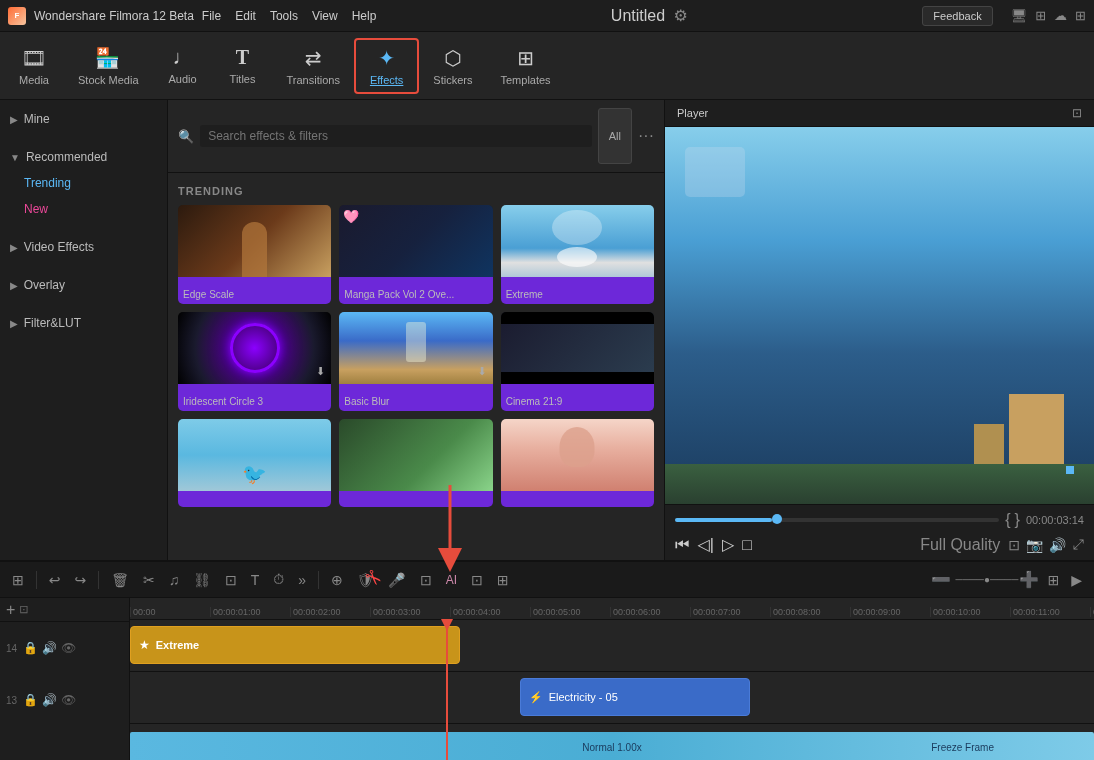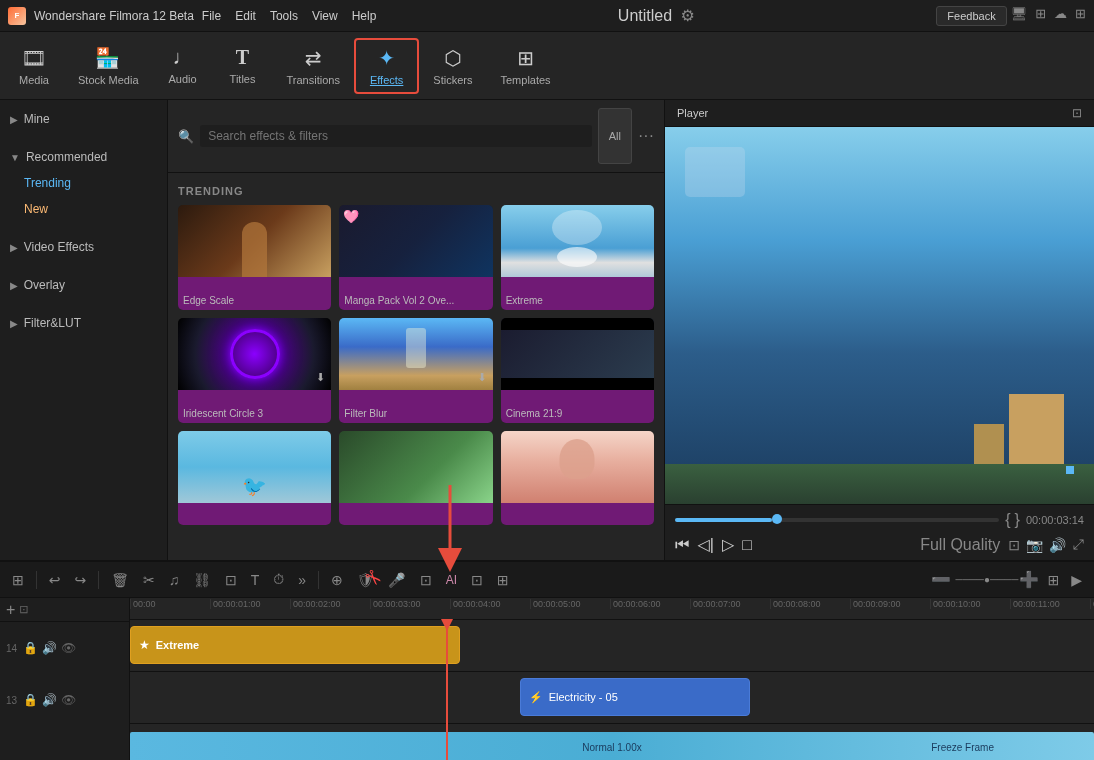--- a/index.html
+++ b/index.html
@@ -5,21 +5,21 @@
     * { box-sizing: border-box; margin: 0; padding: 0; }
     body { background: #1a1a1a; color: #ccc; font-family: 'Segoe UI', Arial, sans-serif; font-size: 12px; width: 1094px; height: 760px; overflow: hidden; }
 
     
     #titlebar { display: flex; align-items: center; justify-content: space-between; background: #1e1e1e; height: 32px; padding: 0 8px; border-bottom: 1px solid #111; }
     #titlebar-left { display: flex; align-items: center; gap: 8px; }
     #titlebar-logo { width: 18px; height: 18px; background: linear-gradient(135deg, #ff6b35, #f7c59f); border-radius: 3px; display: flex; align-items: center; justify-content: center; font-size: 8px; color: white; font-weight: bold; }
     #titlebar-appname { font-size: 12px; color: #ccc; }
     #titlebar-menus { display: flex; gap: 14px; }
     #titlebar-menus span { font-size: 12px; color: #ccc; cursor: pointer; }
-    #titlebar-right { display: flex; align-items: flex-start; gap: 4px; }
+    #titlebar-right { display: flex; align-items: center; gap: 18px; }
     #feedback-btn { background: #2a2a2a; border: 1px solid #444; color: #ccc; padding: 3px 10px; border-radius: 3px; cursor: pointer; font-size: 11px; }
     #titlebar-icons { display: flex; gap: 8px; }
     #titlebar-icons span { color: #888; cursor: pointer; font-size: 13px; }
     #app-title { color: #ccc; font-size: 16px; }
 
     
     #main-toolbar { display: flex; align-items: center; background: #252525; height: 68px; border-bottom: 1px solid #111; padding: 0 4px; }
     .toolbar-item { display: flex; flex-direction: column; align-items: center; justify-content: center; padding: 6px 14px; cursor: pointer; border-radius: 4px; gap: 4px; min-width: 60px; }
     .toolbar-item.active { border: 2px solid #e74c3c; }
     .toolbar-item .ti-icon { font-size: 20px; }
@@ -27,38 +27,38 @@
     .toolbar-item.active .ti-label { color: #5bb8f5; text-decoration: underline; }
 
     
     #content-area { display: flex; height: calc(760px - 32px - 68px - 200px); }
 
     
     #left-sidebar { width: 168px; background: #1e1e1e; border-right: 1px solid #111; overflow-y: auto; flex-shrink: 0; }
     .sidebar-section { padding: 6px 0; }
     .sidebar-group-header { display: flex; align-items: center; padding: 6px 10px; cursor: pointer; font-size: 12px; color: #bbb; gap: 6px; }
     .sidebar-group-header .arrow { font-size: 10px; color: #888; }
-    .sidebar-item { padding: 6px 24px; cursor: pointer; font-size: 12px; color: #fdba74; }
+    .sidebar-item { padding: 6px 24px; cursor: pointer; font-size: 12px; color: #ec4899; }
     .sidebar-item.active { color: #5bb8f5; }
 
     
     #effects-panel { flex: 1; background: #252525; display: flex; flex-direction: column; overflow: hidden; }
     #effects-search-bar { display: flex; align-items: center; padding: 8px 10px; gap: 6px; border-bottom: 1px solid #111; }
     #effects-search-icon { color: #888; font-size: 13px; }
     #effects-search-input { flex: 1; background: #1e1e1e; border: none; color: #ccc; padding: 4px 8px; border-radius: 3px; font-size: 12px; outline: none; }
     #effects-filter-btn { background: #333; border: 1px solid #444; color: #aaa; padding: 21px 10px; border-radius: 3px; font-size: 11px; cursor: pointer; }
     #effects-more-btn { color: #888; cursor: pointer; font-size: 16px; }
 
     #effects-content { flex: 1; overflow-y: auto; padding: 8px 10px; }
     .section-title { font-size: 11px; font-weight: bold; color: #888; text-transform: uppercase; letter-spacing: 1px; margin-bottom: 8px; margin-top: 4px; }
 
     .effects-grid { display: grid; grid-template-columns: repeat(3, 1fr); gap: 8px; margin-bottom: 10px; }
     .effect-card { border-radius: 5px; overflow: hidden; cursor: pointer; position: relative; background: #1e1e1e; }
     .effect-thumb { width: 100%; height: 72px; object-fit: cover; position: relative; overflow: hidden; }
-    .effect-name { font-size: 10px; color: #bbb; padding: 18px 5px 4px; background: #701a75; }
+    .effect-name { font-size: 10px; color: #bbb; padding: 12px 5px 4px; background: #6d28d9; }
     .effect-dl { position: absolute; bottom: 6px; right: 6px; font-size: 11px; color: #aaa; }
 
     
     #player-panel { width: 430px; background: #1e1e1e; border-left: 1px solid #111; display: flex; flex-direction: column; }
     #player-header { display: flex; align-items: center; justify-content: space-between; padding: 6px 12px; border-bottom: 1px solid #111; }
     #player-title { font-size: 11px; color: #ccc; }
     #player-screen { flex: 1; background: #000; position: relative; overflow: hidden; }
     #player-video-bg { width: 100%; height: 100%; background: linear-gradient(180deg, #87CEEB 0%, #4a9fd4 30%, #2c5d8a 60%, #1a3a5c 100%); position: relative; }
     #player-controls { padding: 6px 10px; border-top: 1px solid #111; }
     #player-progress { display: flex; align-items: center; gap: 6px; margin-bottom: 6px; }
@@ -75,21 +75,21 @@
 
     
     #timeline-area { height: 200px; background: #1a1a1a; border-top: 2px solid #111; display: flex; flex-direction: column; }
     #timeline-toolbar { display: flex; align-items: center; height: 36px; padding: 0 8px; gap: 6px; border-bottom: 1px solid #111; }
     .tl-btn { font-size: 14px; color: #888; cursor: pointer; padding: 2px 4px; }
     .tl-separator { width: 1px; height: 18px; background: #333; margin: 0 2px; }
     .zoom-btn { font-size: 16px; color: #888; cursor: pointer; }
     #timeline-body { display: flex; flex: 1; overflow: hidden; }
     #timeline-left-panel { width: 130px; background: #1e1e1e; border-right: 1px solid #111; flex-shrink: 0; }
     #timeline-ruler-area { flex: 1; overflow: hidden; position: relative; }
-    #timeline-ruler { height: 24px; background: #252525; border-bottom: 1px solid #111; display: flex; align-items: flex-end; padding-bottom: 10px; overflow: hidden; font-size: 9px; color: #666; }
+    #timeline-ruler { height: 24px; background: #252525; border-bottom: 1px solid #111; display: flex; align-items: flex-end; padding-bottom: 2px; overflow: hidden; font-size: 9px; color: #666; }
     .ruler-mark { flex-shrink: 0; width: 80px; text-align: left; padding-left: 2px; border-left: 1px solid #333; }
     .track-controls { width: 130px; background: #1e1e1e; display: flex; align-items: center; gap: 4px; padding: 0 6px; flex-shrink: 0; border-right: 1px solid #111; }
     .track-num { font-size: 10px; color: #666; margin-right: 2px; }
     .track-ctrl-btn { font-size: 12px; color: #666; cursor: pointer; }
 
     
     .clip-extreme { position: absolute; left: 0; top: 6px; width: 340px; height: 38px; background: #c8941a; border-radius: 4px; display: flex; align-items: center; padding: 0 8px; gap: 6px; cursor: pointer; border: 1px solid #e0a020; }
     .clip-extreme .clip-icon { font-size: 12px; color: #fff; }
     .clip-extreme .clip-label { font-size: 11px; color: #fff; font-weight: bold; }
     .clip-electricity { position: absolute; left: 390px; top: 6px; width: 225px; height: 38px; background: #3a6bc8; border-radius: 4px; display: flex; align-items: center; padding: 0 8px; gap: 6px; cursor: pointer; border: 1px solid #4a7bd8; }
@@ -269,21 +269,21 @@
             <span class="effect-dl">⬇</span>
           </div>
           <div class="effect-name">Iridescent Circle 3</div>
         </div>
 
         <div class="effect-card">
           <div class="effect-thumb thumb-basic-blur">
             <div style="position:absolute;top:10px;left:50%;transform:translateX(-50%);width:20px;height:40px;background:rgba(255,255,220,0.4);border-radius:3px;"></div>
             <span class="effect-dl">⬇</span>
           </div>
-          <div class="effect-name">Filter Blur</div>
+          <div class="effect-name">Basic Blur</div>
         </div>
 
         <div class="effect-card">
           <div class="effect-thumb thumb-cinema">
             <div style="position:absolute;top:0;left:0;right:0;height:12px;background:#000;"></div>
             <div style="position:absolute;bottom:0;left:0;right:0;height:12px;background:#000;"></div>
           </div>
           <div class="effect-name">Cinema 21:9</div>
         </div>
 

